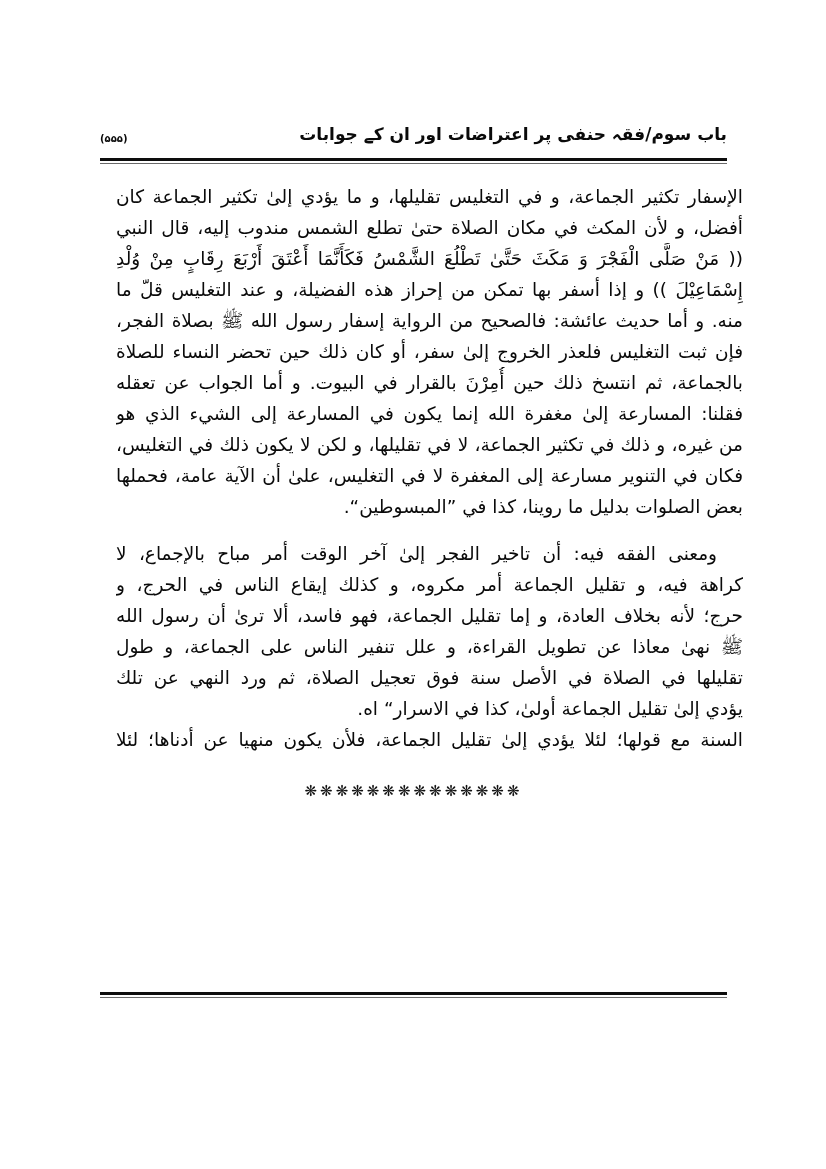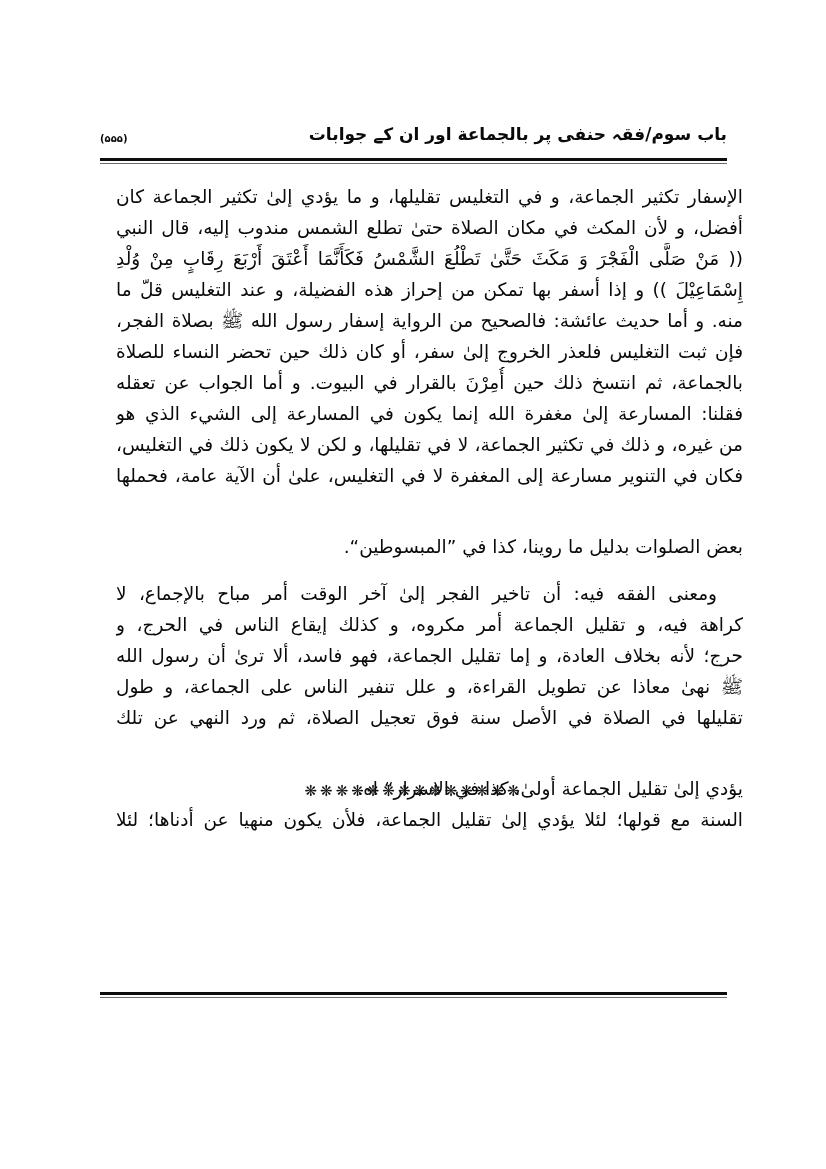--- a/index.html
+++ b/index.html
@@ -39,38 +39,38 @@
     position:absolute; top:181px; left:116px; width:627px;
     direction:rtl;
     font-size:18.5px;
   }
   .line {
     height:31px; line-height:31px;
     text-align:justify;
     text-align-last:justify;
     overflow:hidden;
   }
-  .line.end   { text-align-last:right;margin-top:40px; }
+  .line.end   { text-align-last:right; }
   .line.indent{ padding-right:26px;margin-top:16px; }
   
   .separator {
     position:absolute; top:782px; left:100px; width:627px;
     text-align:center;
     font-size:15px; font-weight:bold;
     letter-spacing:3px;
     color:#111;
   }
 </style>
 </head>
 <body>
 
 <div class="page">
 
   <div class="header">
-    <div class="header-title">باب سوم/فقہ حنفی پر بالجماعة اور ان کے جوابات</div>
+    <div class="header-title">باب سوم/فقہ حنفی پر اعتراضات اور ان کے جوابات</div>
     <div class="page-number">(۵۵۵)</div>
   </div>
 
   <div class="rule header-rule">
     <div class="rule-thick"></div>
     <div class="rule-thin"></div>
   </div>
 
   <div class="body-text">
     <div class="line">الإسفار تكثير الجماعة، و في التغليس تقليلها، و ما يؤدي إلىٰ تكثير الجماعة كان</div>

